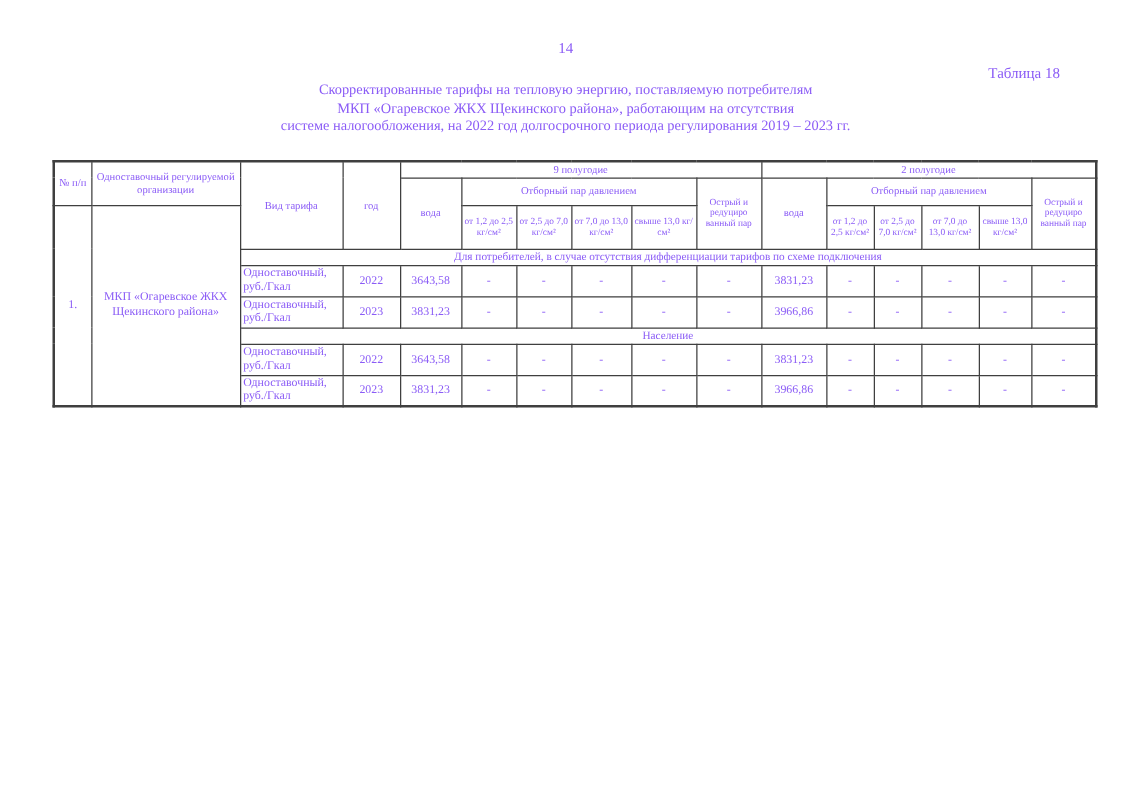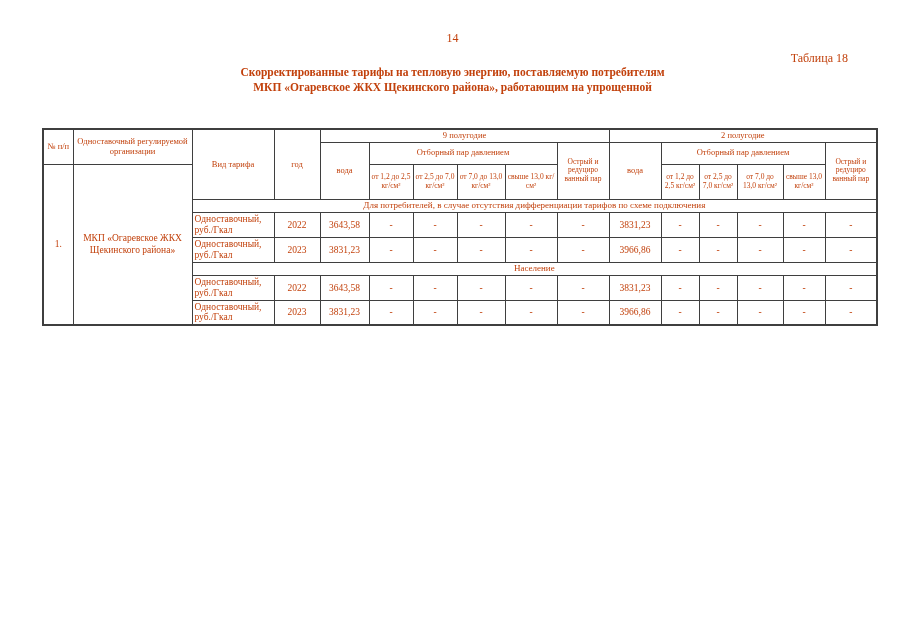--- a/index.html
+++ b/index.html
@@ -1,30 +1,30 @@
 <!DOCTYPE html>
 <html><head>
 <meta charset="utf-8">
 <style>
   html,body { margin:0; padding:0; background:#e8e8e8; }
   .page {
     position:relative; width:905px; height:640px; background:#ffffff;
-    font-family:"Liberation Serif","DejaVu Serif",serif; color:#c2410c;
+    font-family:"Liberation Serif","DejaVu Serif",serif; color:#8b5cf6;
     overflow:hidden; margin:0 auto;
   }
   .page-number {
     position:absolute; top:31px; left:0; width:100%;
     text-align:center; font-size:12px;
   }
   .table-label {
     position:absolute; top:51px; right:57px; font-size:12px;
   }
   .doc-title {
     position:absolute; top:65px; left:0; width:100%;
-    text-align:center; font-weight:bold; font-size:11.5px; line-height:14.5px;
+    text-align:center; font-weight:normal; font-size:11.5px; line-height:14.5px;
   }
   table.tariff-table {
     position:absolute; top:128px; left:42px;
     width:834px; border-collapse:collapse; table-layout:fixed;
     border:2px solid #3f3f3f;
   }
   table.tariff-table td {
     border:1px solid #3f3f3f;
     text-align:center; vertical-align:middle;
     padding:0 2px; overflow:hidden;
@@ -46,21 +46,22 @@
 </head>
 <body>
 
 <div class="page">
 
   <div class="page-number">14</div>
   <div class="table-label">Таблица 18</div>
 
   <div class="doc-title">
     <div>Скорректированные тарифы на тепловую энергию, поставляемую потребителям</div>
-    <div>МКП «Огаревское ЖКХ Щекинского района», работающим на упрощенной</div>
+    <div>МКП «Огаревское ЖКХ Щекинского района», работающим на отсутствия</div>
+    <div>системе налогообложения, на 2022 год долгосрочного периода регулирования 2019 – 2023 гг.</div>
   </div>
 
   <table class="tariff-table">
     <colgroup>
       <col style="width:30px">
         <col style="width:119px">
         <col style="width:82px">
         <col style="width:46px">
       <col style="width:49px">
         <col style="width:44px">

